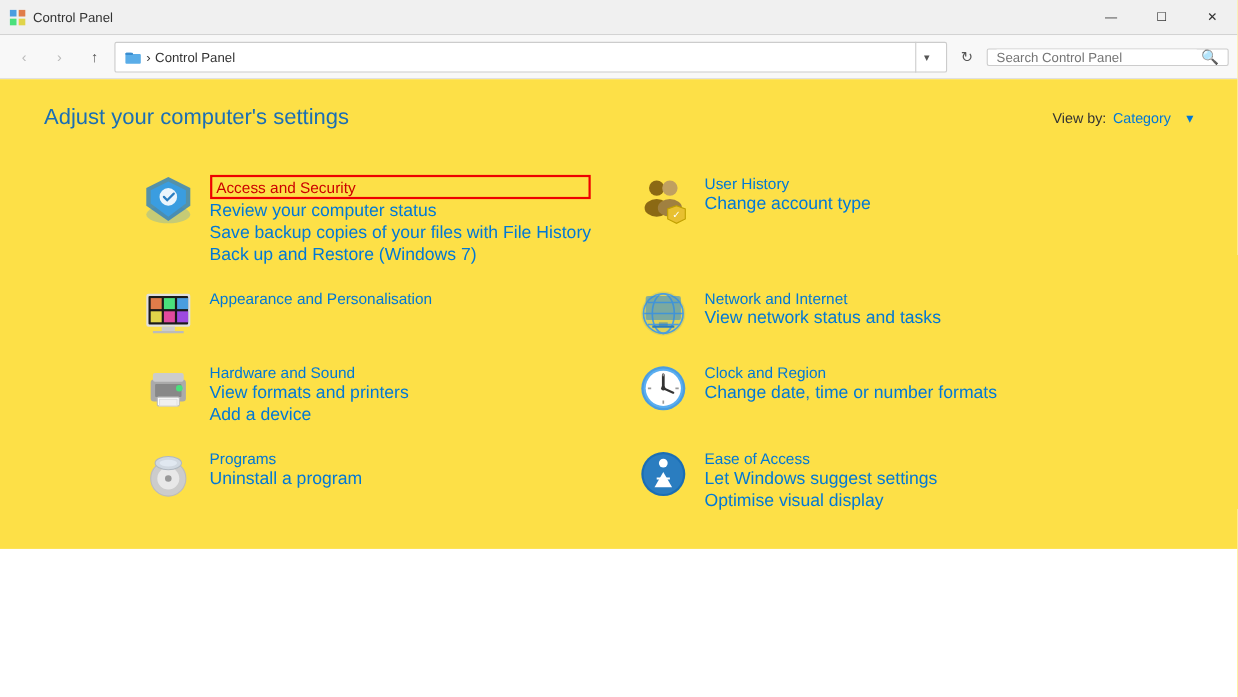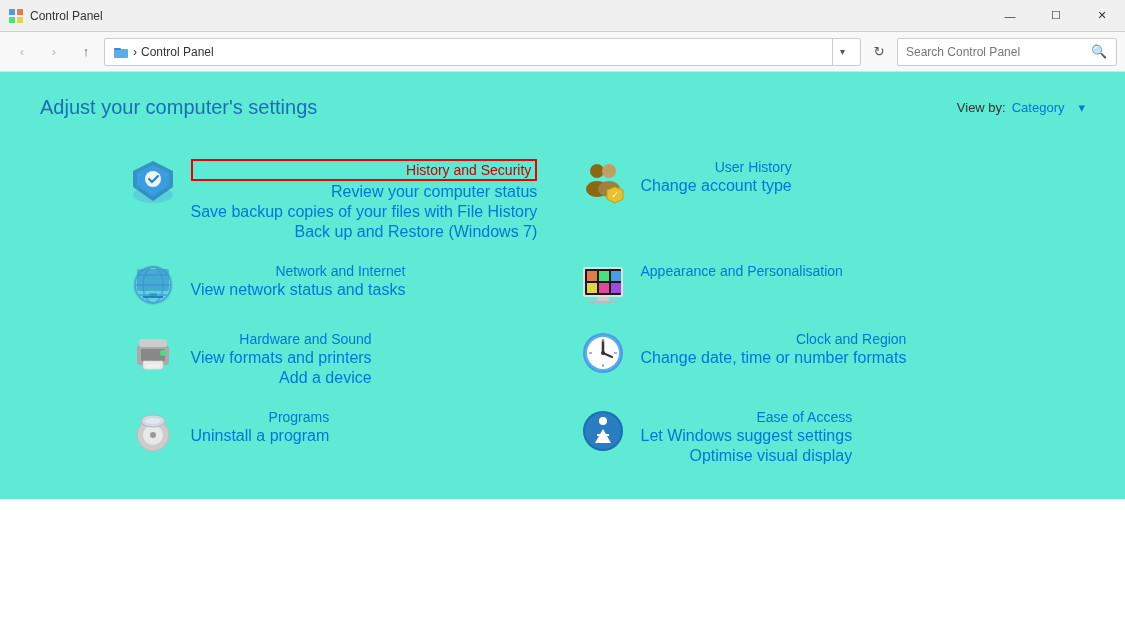--- a/index.html
+++ b/index.html
@@ -127,21 +127,21 @@
       align-items: center;
       justify-content: center;
       color: #555;
       border-radius: 3px;
     }
     .search-bar {
       display: flex;
       align-items: center;
       background: #fff;
       border: 1px solid #ccc;
-      height: 28px;
+      height: 16px;
       width: 220px;
       padding: 0 8px;
       gap: 4px;
       border-radius: 2px;
     }
     .search-input {
       border: none;
       outline: none;
       font-size: 12px;
       color: #aaa;
@@ -149,22 +149,21 @@
       font-family: 'Segoe UI', sans-serif;
     }
     .search-icon {
       color: #aaa;
       font-size: 13px;
     }
 
     
     .content {
       padding: 24px 40px;
-      background: #5eead4;
-      text-align: right;
+      background: #fde047;
     }
 
     
     .content-header {
       display: flex;
       align-items: center;
       justify-content: space-between;
       margin-bottom: 28px;
     }
     .page-title {
@@ -305,21 +304,21 @@
       <div class="category-icon">
         <svg width="48" height="48" viewBox="0 0 48 48">
           <ellipse cx="24" cy="38" rx="20" ry="8" fill="#4a9de0" opacity="0.3"></ellipse>
           <polygon points="24,4 44,14 44,30 24,44 4,30 4,14" fill="#2a7dc0" opacity="0.8"></polygon>
           <polygon points="24,8 40,16 40,28 24,40 8,28 8,16" fill="#3a9de0"></polygon>
           <circle cx="24" cy="22" r="8" fill="#fff" opacity="0.9"></circle>
           <path d="M20 22 l3 3 l6-6" stroke="#2a7dc0" stroke-width="2" fill="none" stroke-linecap="round"></path>
         </svg>
       </div>
       <div class="category-text">
-        <a class="category-title highlighted">History and Security</a>
+        <a class="category-title highlighted">Access and Security</a>
         <a class="category-link">Review your computer status</a>
         <a class="category-link">Save backup copies of your files with File History</a>
         <a class="category-link">Back up and Restore (Windows 7)</a>
       </div>
     </div>
 
     <div class="category-item">
       <div class="category-icon">
         <svg width="48" height="48" viewBox="0 0 48 48">
 
@@ -328,41 +327,20 @@
           <circle cx="30" cy="14" r="7" fill="#c0a060"></circle>
           <ellipse cx="30" cy="32" rx="11" ry="8" fill="#a08040"></ellipse>
 
           <polygon points="36,30 44,33 44,42 36,46 28,42 28,33" fill="#e8c030" stroke="#c0a000" stroke-width="1"></polygon>
           <text x="36" y="41" text-anchor="middle" font-size="9" fill="#fff">✓</text>
         </svg>
       </div>
       <div class="category-text">
         <a class="category-title">User History</a>
         <a class="category-link">Change account type</a>
-      </div>
-    </div>
-
-    <div class="category-item">
-      <div class="category-icon">
-        <svg width="48" height="48" viewBox="0 0 48 48">
-          <circle cx="24" cy="24" r="20" fill="#2a7dc0" opacity="0.15"></circle>
-          <circle cx="24" cy="24" r="18" fill="none" stroke="#4a9de0" stroke-width="1.5"></circle>
-          <ellipse cx="24" cy="24" rx="10" ry="18" fill="none" stroke="#4a9de0" stroke-width="1.5"></ellipse>
-          <line x1="6" y1="24" x2="42" y2="24" stroke="#4a9de0" stroke-width="1.5"></line>
-          <line x1="10" y1="14" x2="38" y2="14" stroke="#4a9de0" stroke-width="1.5"></line>
-          <line x1="10" y1="34" x2="38" y2="34" stroke="#4a9de0" stroke-width="1.5"></line>
-
-          <rect x="8" y="8" width="32" height="22" rx="2" fill="#3a8dd0" opacity="0.6"></rect>
-          <rect x="20" y="32" width="8" height="4" fill="#2a7dc0" opacity="0.5"></rect>
-          <line x1="14" y1="36" x2="34" y2="36" stroke="#2a7dc0" stroke-width="2"></line>
-        </svg>
-      </div>
-      <div class="category-text">
-        <a class="category-title">Network and Internet</a>
-        <a class="category-link">View network status and tasks</a>
       </div>
     </div>
 
     <div class="category-item">
       <div class="category-icon">
         <svg width="48" height="48" viewBox="0 0 48 48">
 
           <rect x="4" y="6" width="40" height="30" rx="2" fill="#e0e0e0"></rect>
           <rect x="6" y="8" width="36" height="26" rx="1" fill="#1a1a1a"></rect>
           <rect x="8" y="10" width="10" height="10" fill="#e07c4a"></rect>
@@ -376,20 +354,41 @@
         </svg>
       </div>
       <div class="category-text">
         <a class="category-title">Appearance and Personalisation</a>
       </div>
     </div>
 
     <div class="category-item">
       <div class="category-icon">
         <svg width="48" height="48" viewBox="0 0 48 48">
+          <circle cx="24" cy="24" r="20" fill="#2a7dc0" opacity="0.15"></circle>
+          <circle cx="24" cy="24" r="18" fill="none" stroke="#4a9de0" stroke-width="1.5"></circle>
+          <ellipse cx="24" cy="24" rx="10" ry="18" fill="none" stroke="#4a9de0" stroke-width="1.5"></ellipse>
+          <line x1="6" y1="24" x2="42" y2="24" stroke="#4a9de0" stroke-width="1.5"></line>
+          <line x1="10" y1="14" x2="38" y2="14" stroke="#4a9de0" stroke-width="1.5"></line>
+          <line x1="10" y1="34" x2="38" y2="34" stroke="#4a9de0" stroke-width="1.5"></line>
+
+          <rect x="8" y="8" width="32" height="22" rx="2" fill="#3a8dd0" opacity="0.6"></rect>
+          <rect x="20" y="32" width="8" height="4" fill="#2a7dc0" opacity="0.5"></rect>
+          <line x1="14" y1="36" x2="34" y2="36" stroke="#2a7dc0" stroke-width="2"></line>
+        </svg>
+      </div>
+      <div class="category-text">
+        <a class="category-title">Network and Internet</a>
+        <a class="category-link">View network status and tasks</a>
+      </div>
+    </div>
+
+    <div class="category-item">
+      <div class="category-icon">
+        <svg width="48" height="48" viewBox="0 0 48 48">
 
           <rect x="8" y="16" width="32" height="20" rx="3" fill="#aaa"></rect>
           <rect x="12" y="20" width="24" height="12" rx="1" fill="#888"></rect>
           <rect x="10" y="10" width="28" height="8" rx="2" fill="#ccc"></rect>
           <rect x="14" y="32" width="20" height="8" rx="1" fill="#fff" stroke="#bbb"></rect>
           <circle cx="34" cy="24" r="3" fill="#4ae07c"></circle>
 
           <rect x="16" y="34" width="16" height="6" fill="#f0f0f0" stroke="#ddd"></rect>
         </svg>
       </div>

